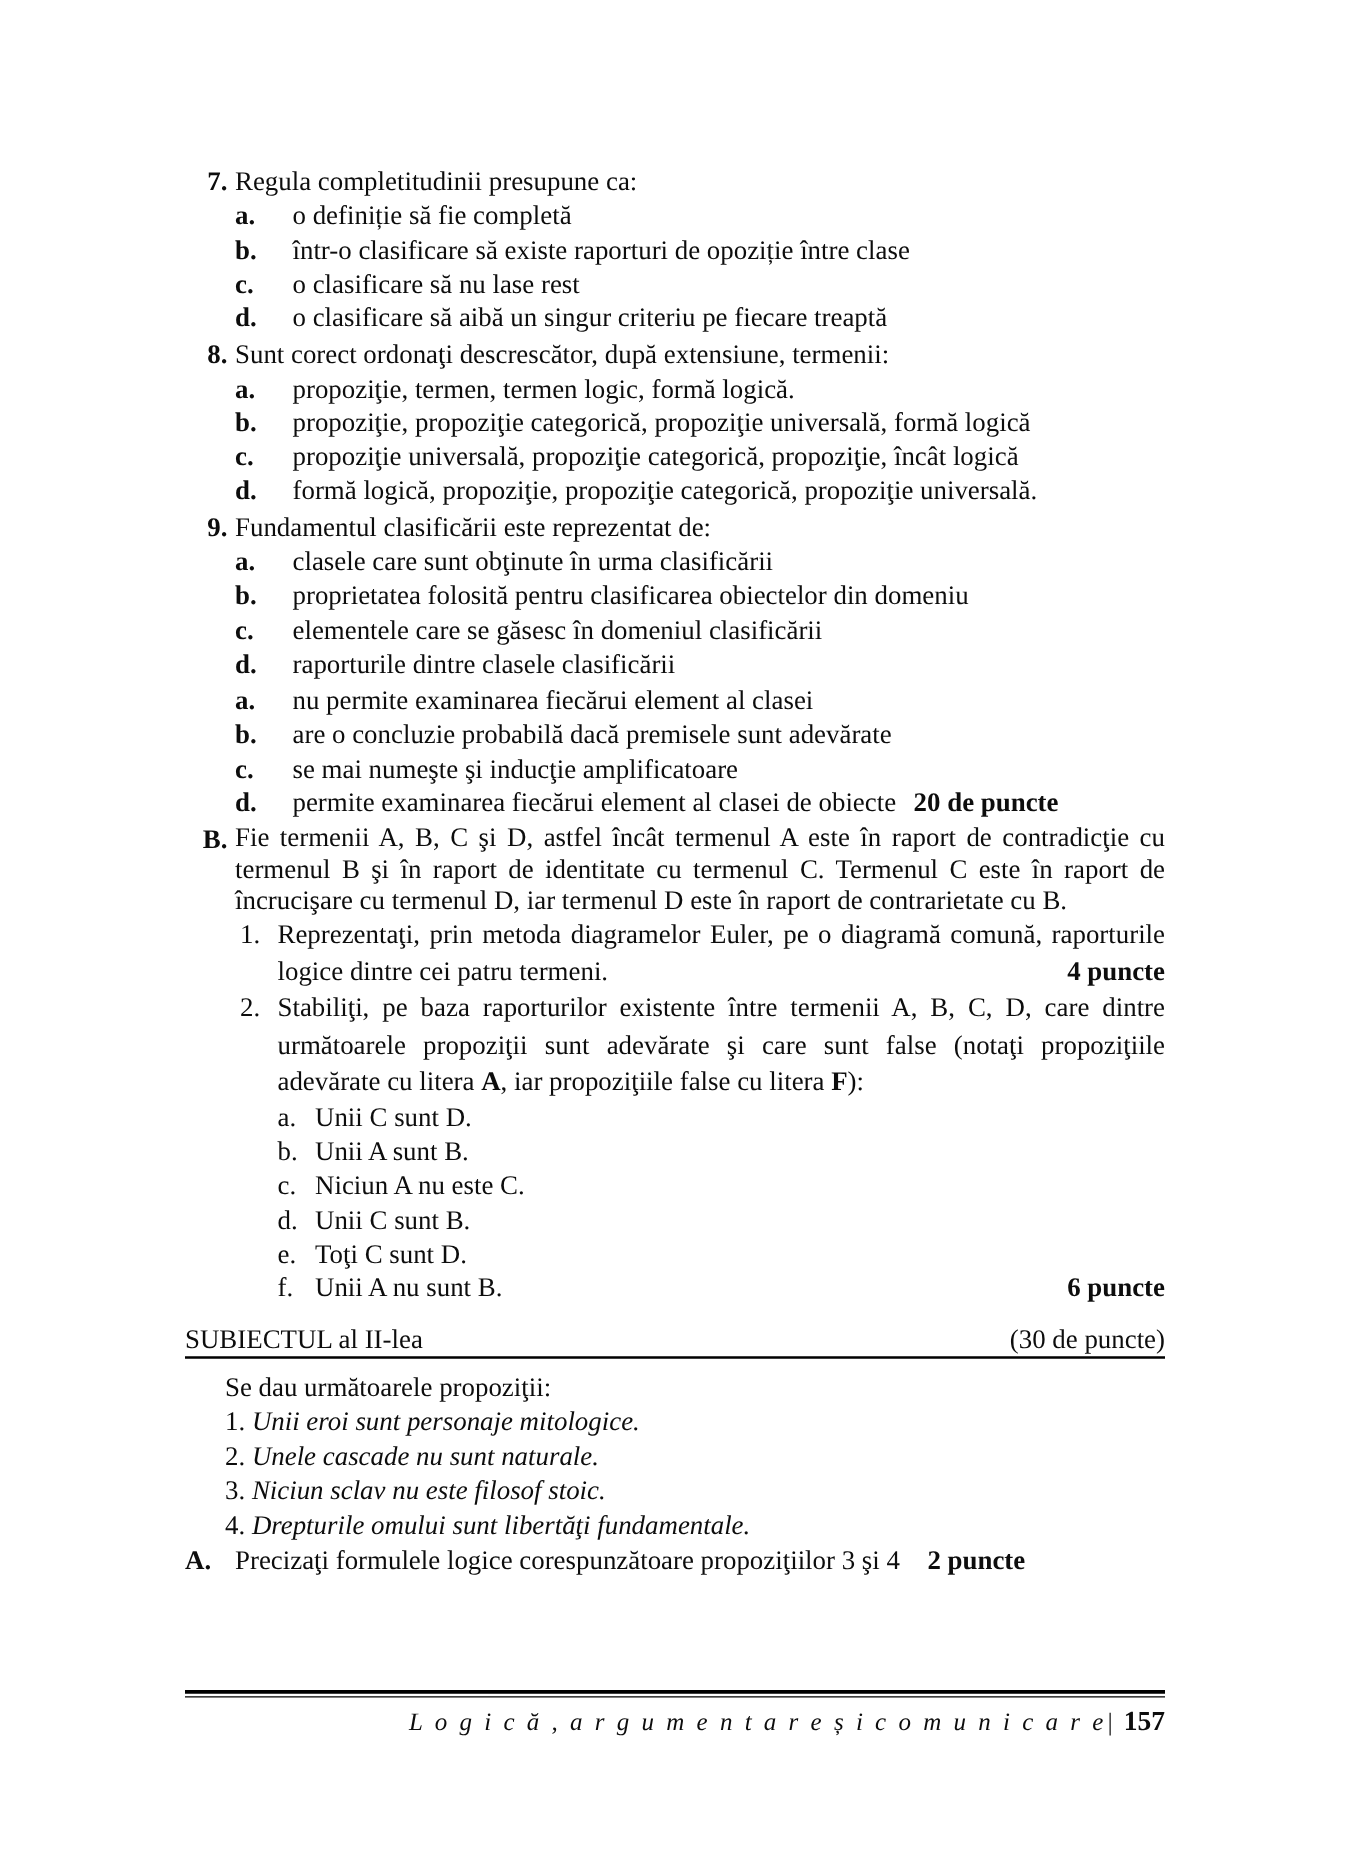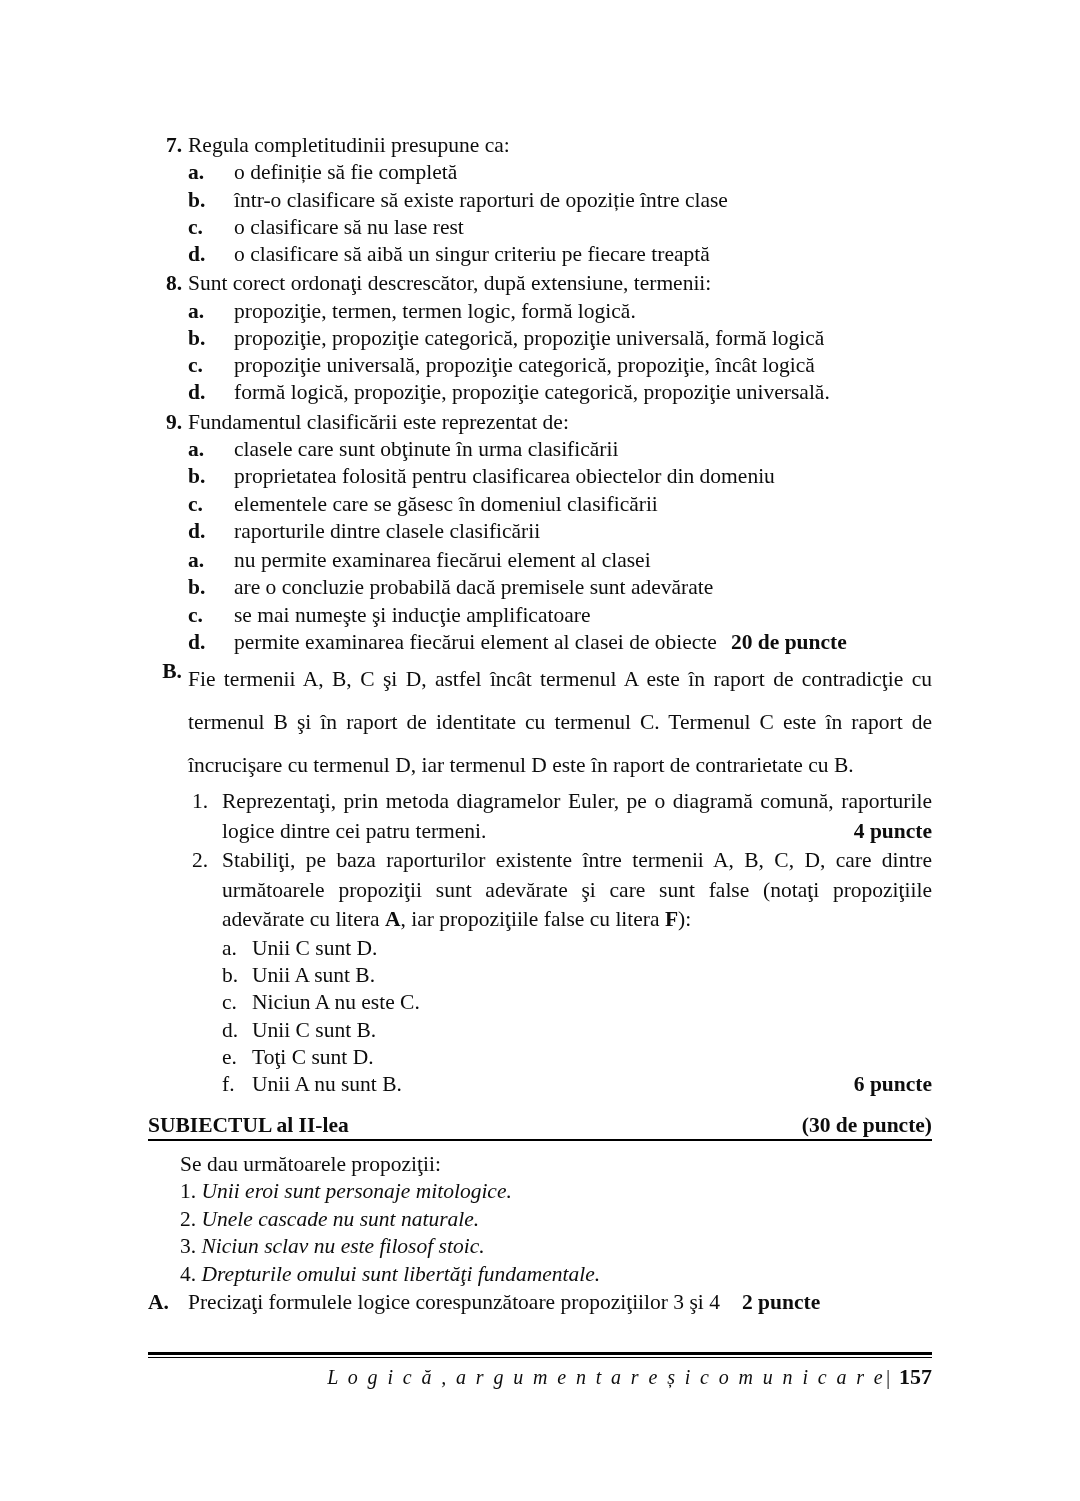--- a/index.html
+++ b/index.html
@@ -58,21 +58,21 @@
   }
 
   .qgroup { margin-bottom: 2px; }
   .qgroup .opt { margin-left: 0px; }
 
   
   .bpara {
     text-align: justify;
     text-justify: inter-word;
     font-size: 21.5px;
-    line-height: 43px;
+    line-height: 25px;
     hyphens: none;
   }
   .subnum {
     display: flex;
     align-items: flex-start;
     font-size: 21.5px;
     line-height: 29.5px;
     margin-left: 44px;
   }
   .subnum .smark {
@@ -98,21 +98,21 @@
     box-sizing: border-box;
   }
   .letteritem .ltext { flex: 1 1 auto; }
 
   
   .subiectul {
     display: flex;
     justify-content: space-between;
     align-items: baseline;
     font-size: 21.5px;
-    font-weight: bold;
+    font-weight: normal;
     border-bottom: 2.5px solid #000;
     padding-bottom: 1px;
     margin-top: 14px;
     margin-bottom: 10px;
   }
 
   
   .props { margin-left: 32px; }
   .props .plead {
     font-size: 21.5px;

